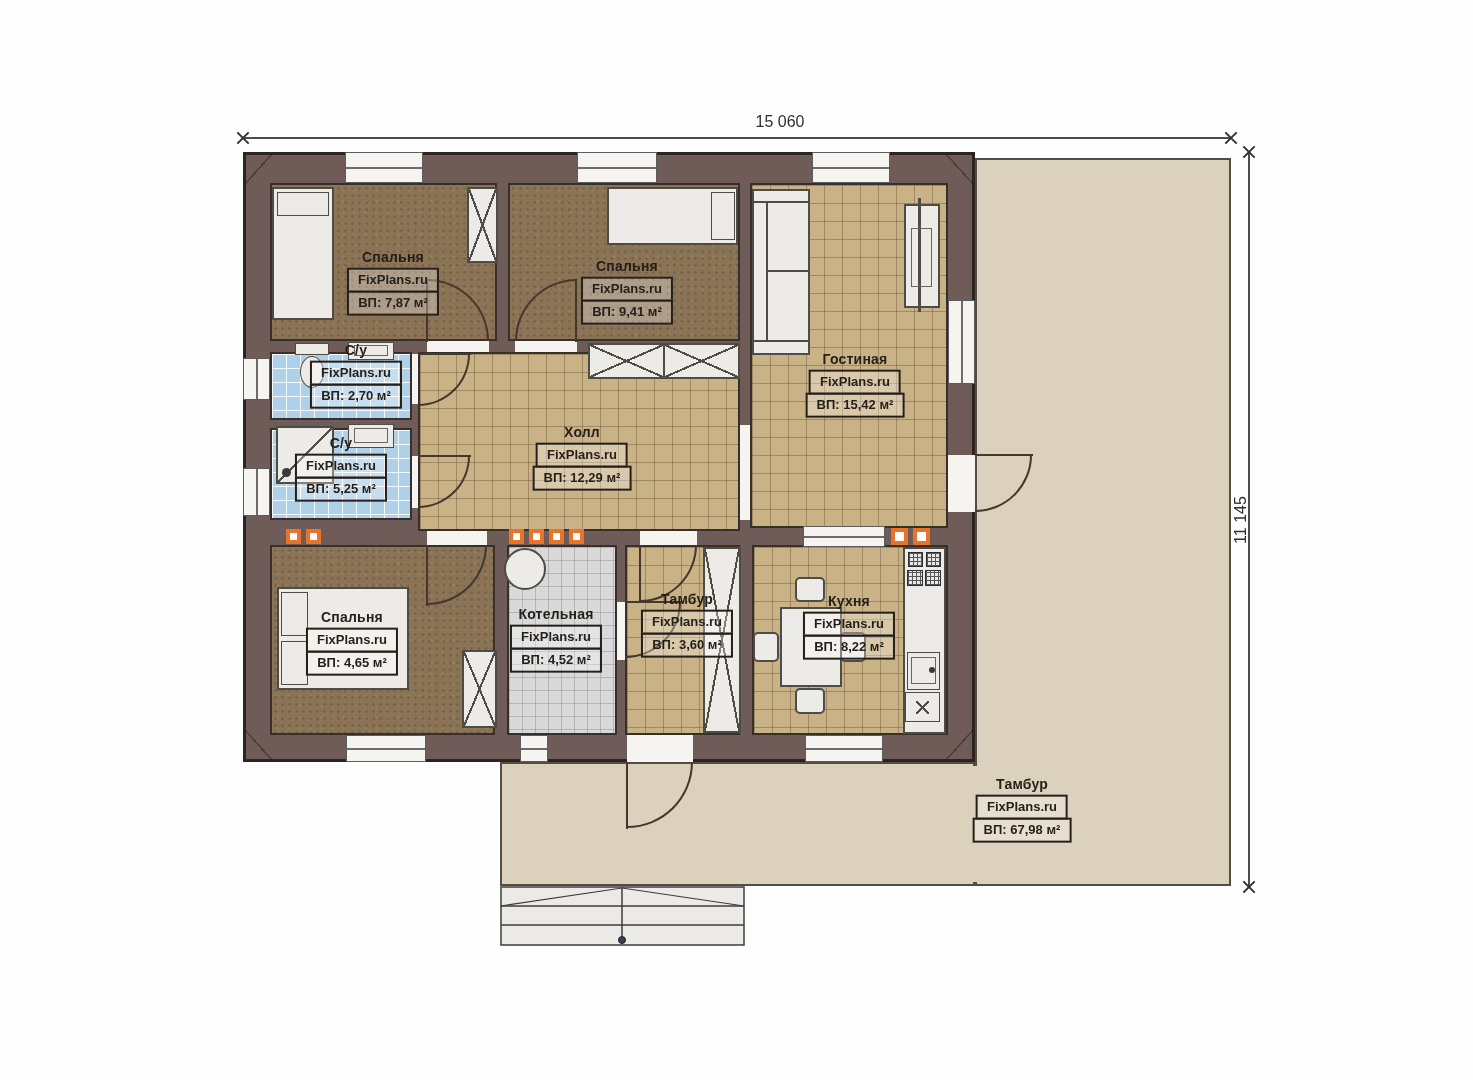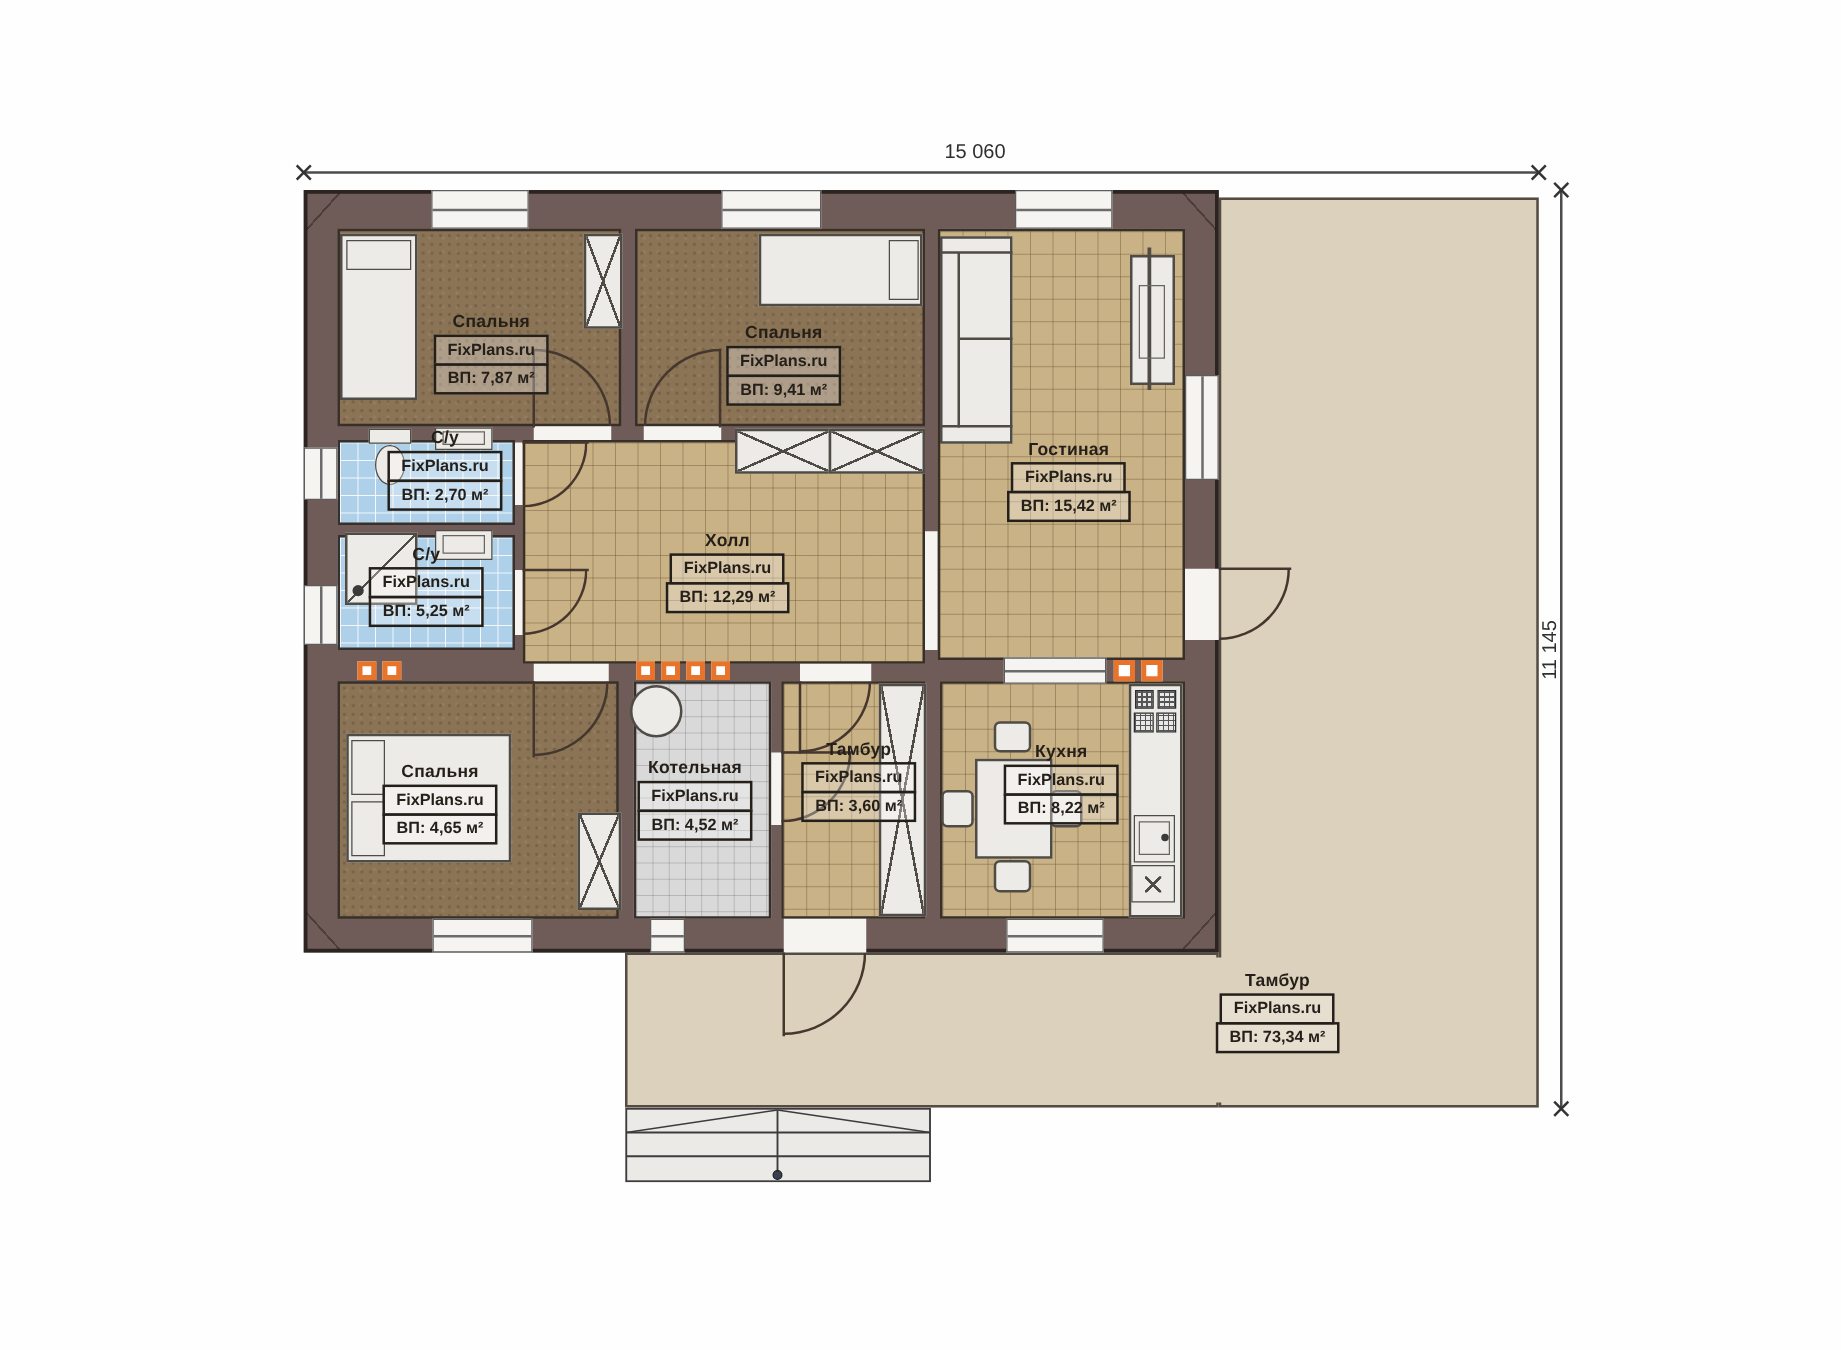--- a/index.html
+++ b/index.html
@@ -274,16 +274,16 @@
     <div class="lbox">ВП: 3,60 м²</div>
   </div>
   <div class="room-label" style="left:849px;top:626px;">
     <div class="room-name">Кухня</div>
     <div class="lbox">FixPlans.ru</div>
     <div class="lbox">ВП: 8,22 м²</div>
   </div>
   <div class="room-label" style="left:1022px;top:809px;">
     <div class="room-name">Тамбур</div>
     <div class="lbox">FixPlans.ru</div>
-    <div class="lbox">ВП: 73,34 м²</div>
+    <div class="lbox">ВП: 67,98 м²</div>
   </div>
 
 </div>
 
 </body></html>

